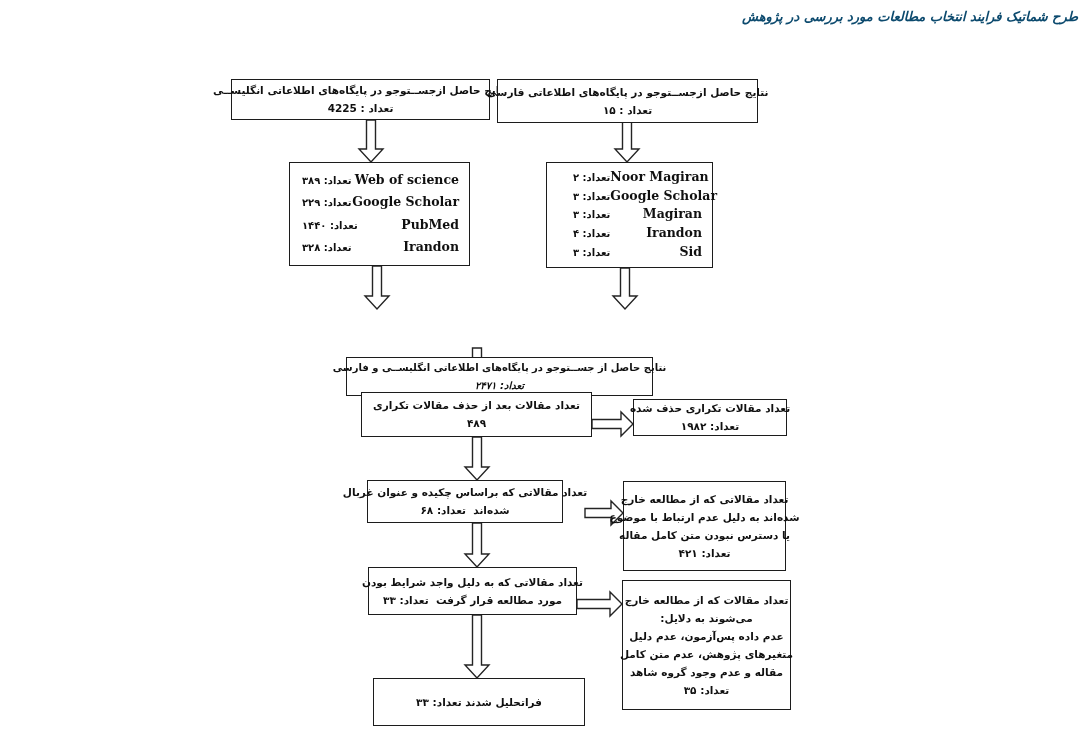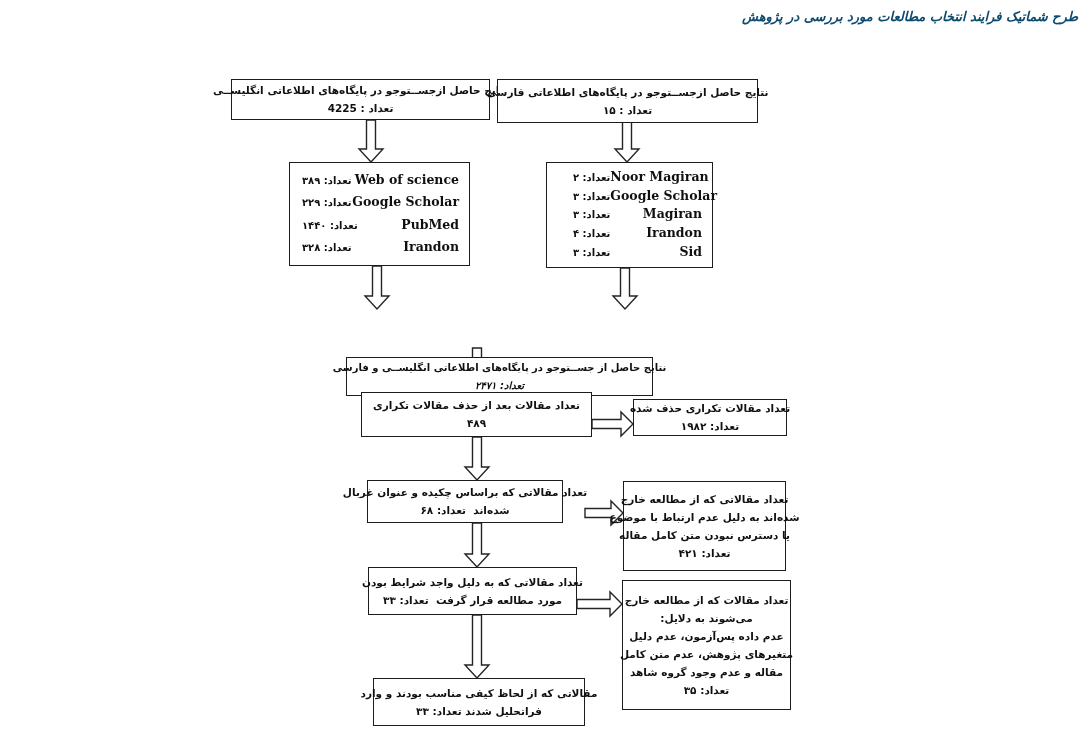--- a/index.html
+++ b/index.html
@@ -135,15 +135,14 @@
 <div class="box center" style="left:622px; top:580px; width:169px; height:130px;">
   <div class="ln">تعداد مقالات که از مطالعه خارج</div>
   <div class="ln">می‌شوند به دلایل:</div>
   <div class="ln">عدم داده پس‌آزمون، عدم دلیل</div>
   <div class="ln">متغیرهای پژوهش، عدم متن کامل</div>
   <div class="ln">مقاله و عدم وجود گروه شاهد</div>
   <div class="ln">تعداد: ۳۵</div>
 </div>
 
 <div class="box center" style="left:373px; top:678px; width:212px; height:48px;">
-  <div class="ln">مقالاتی که از لحاظ کیفی مناسب بودند و وارد</div>
   <div class="ln">فراتحلیل شدند تعداد: ۳۳</div>
 </div>
 
 </body></html>

